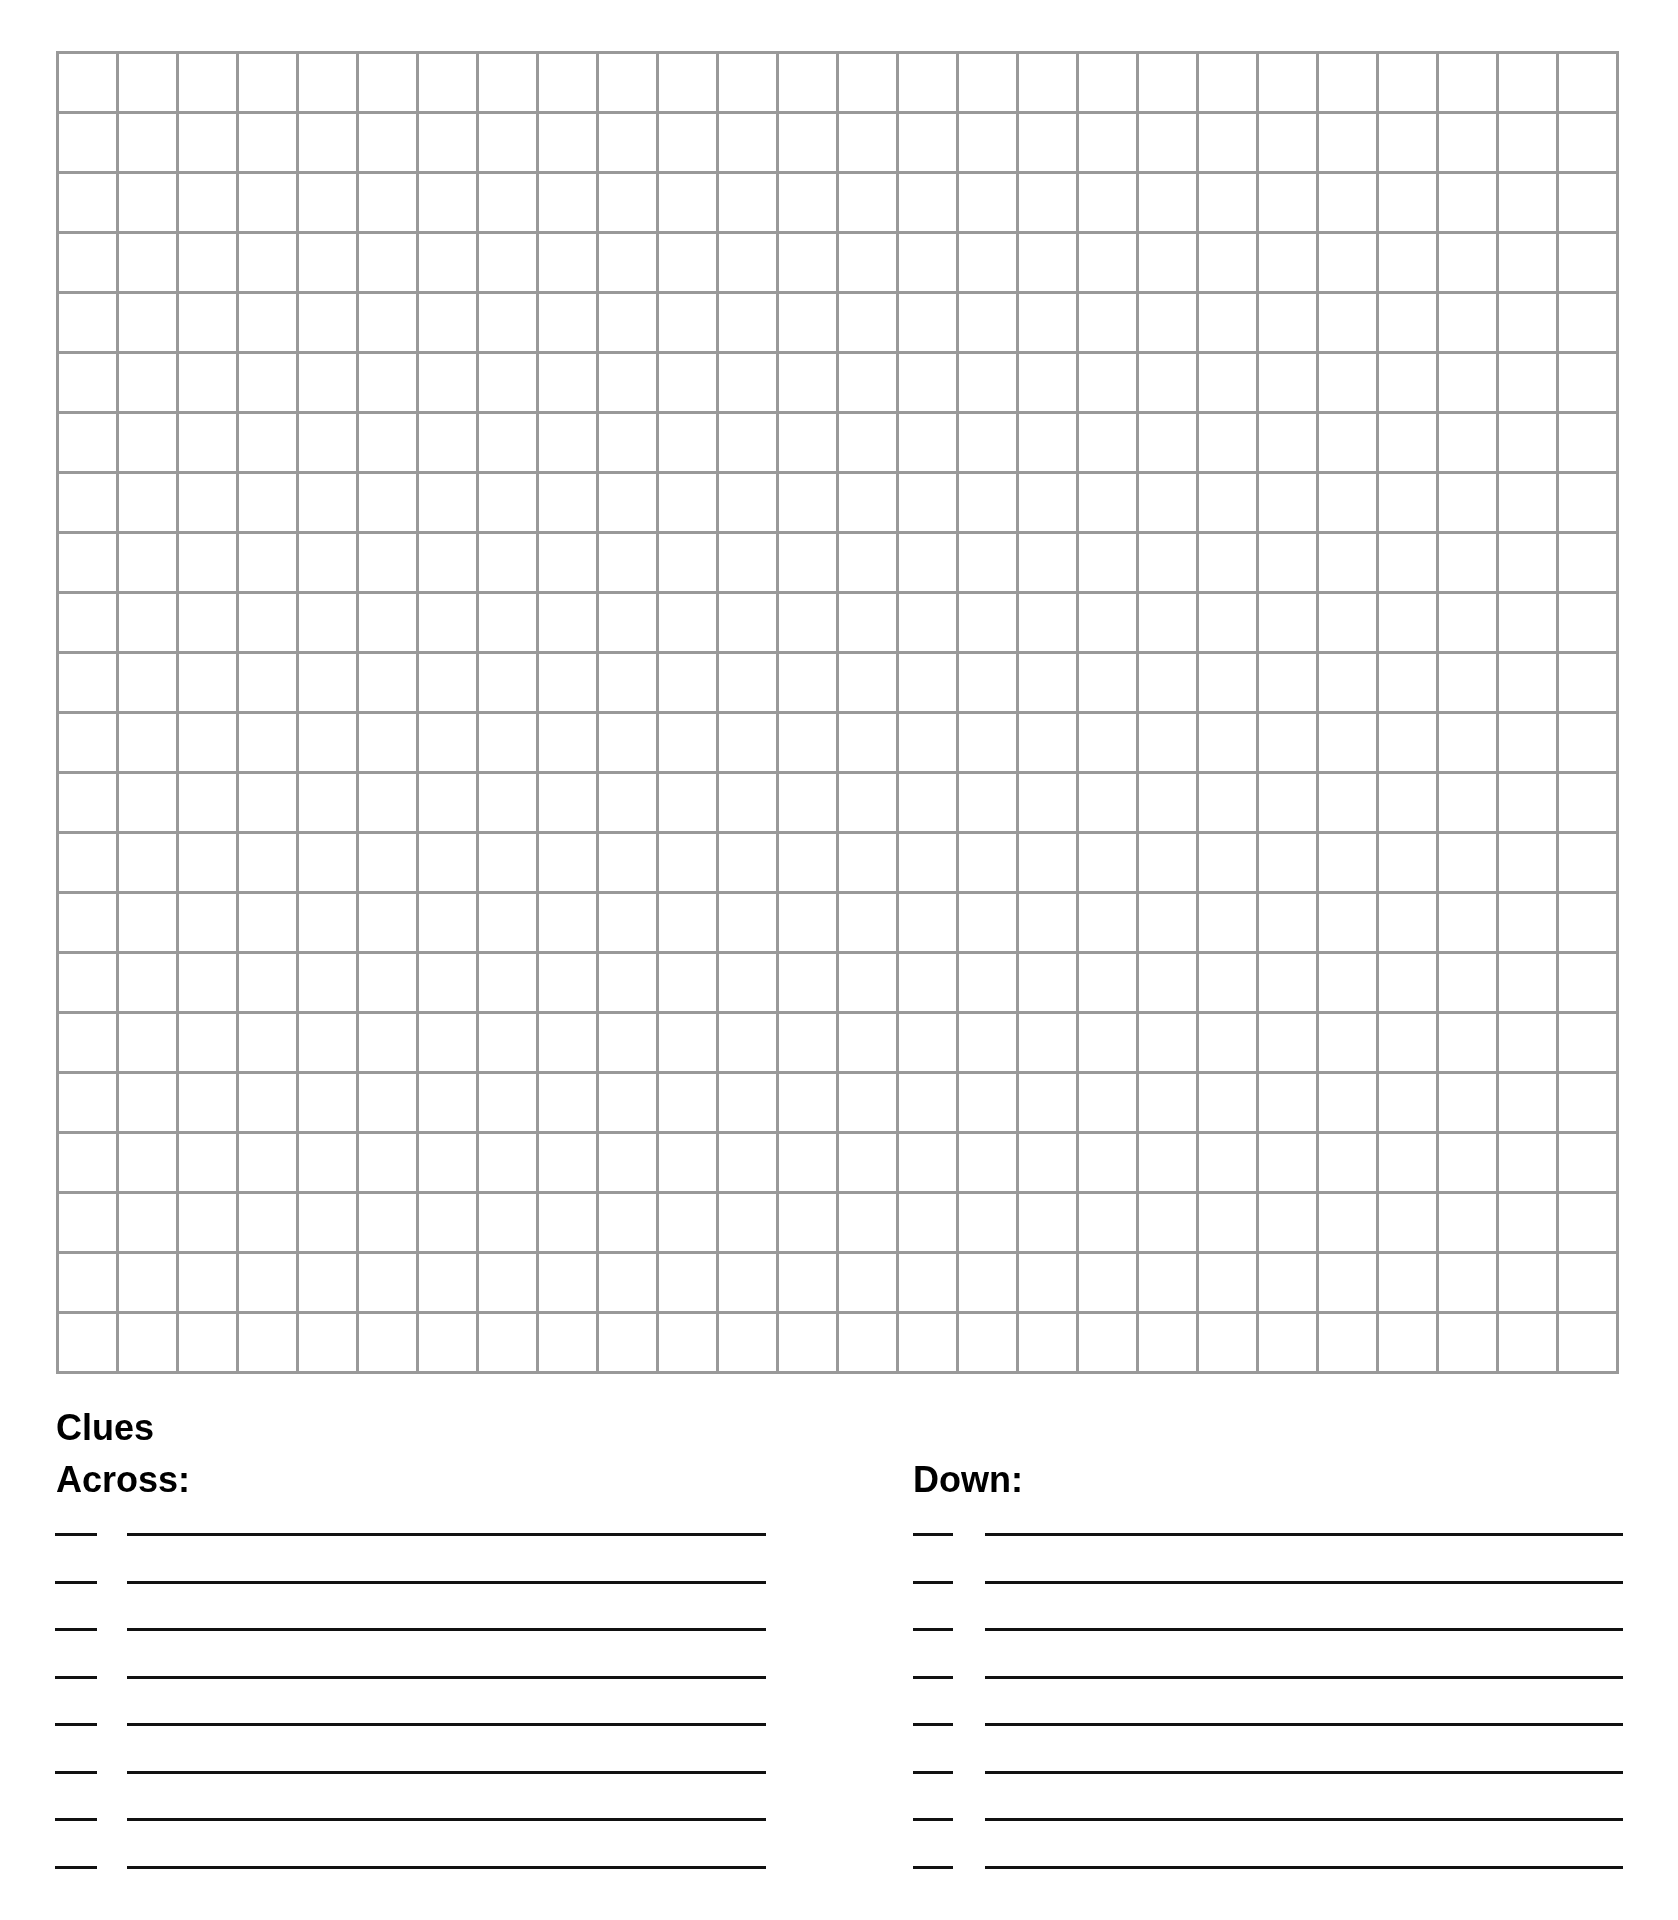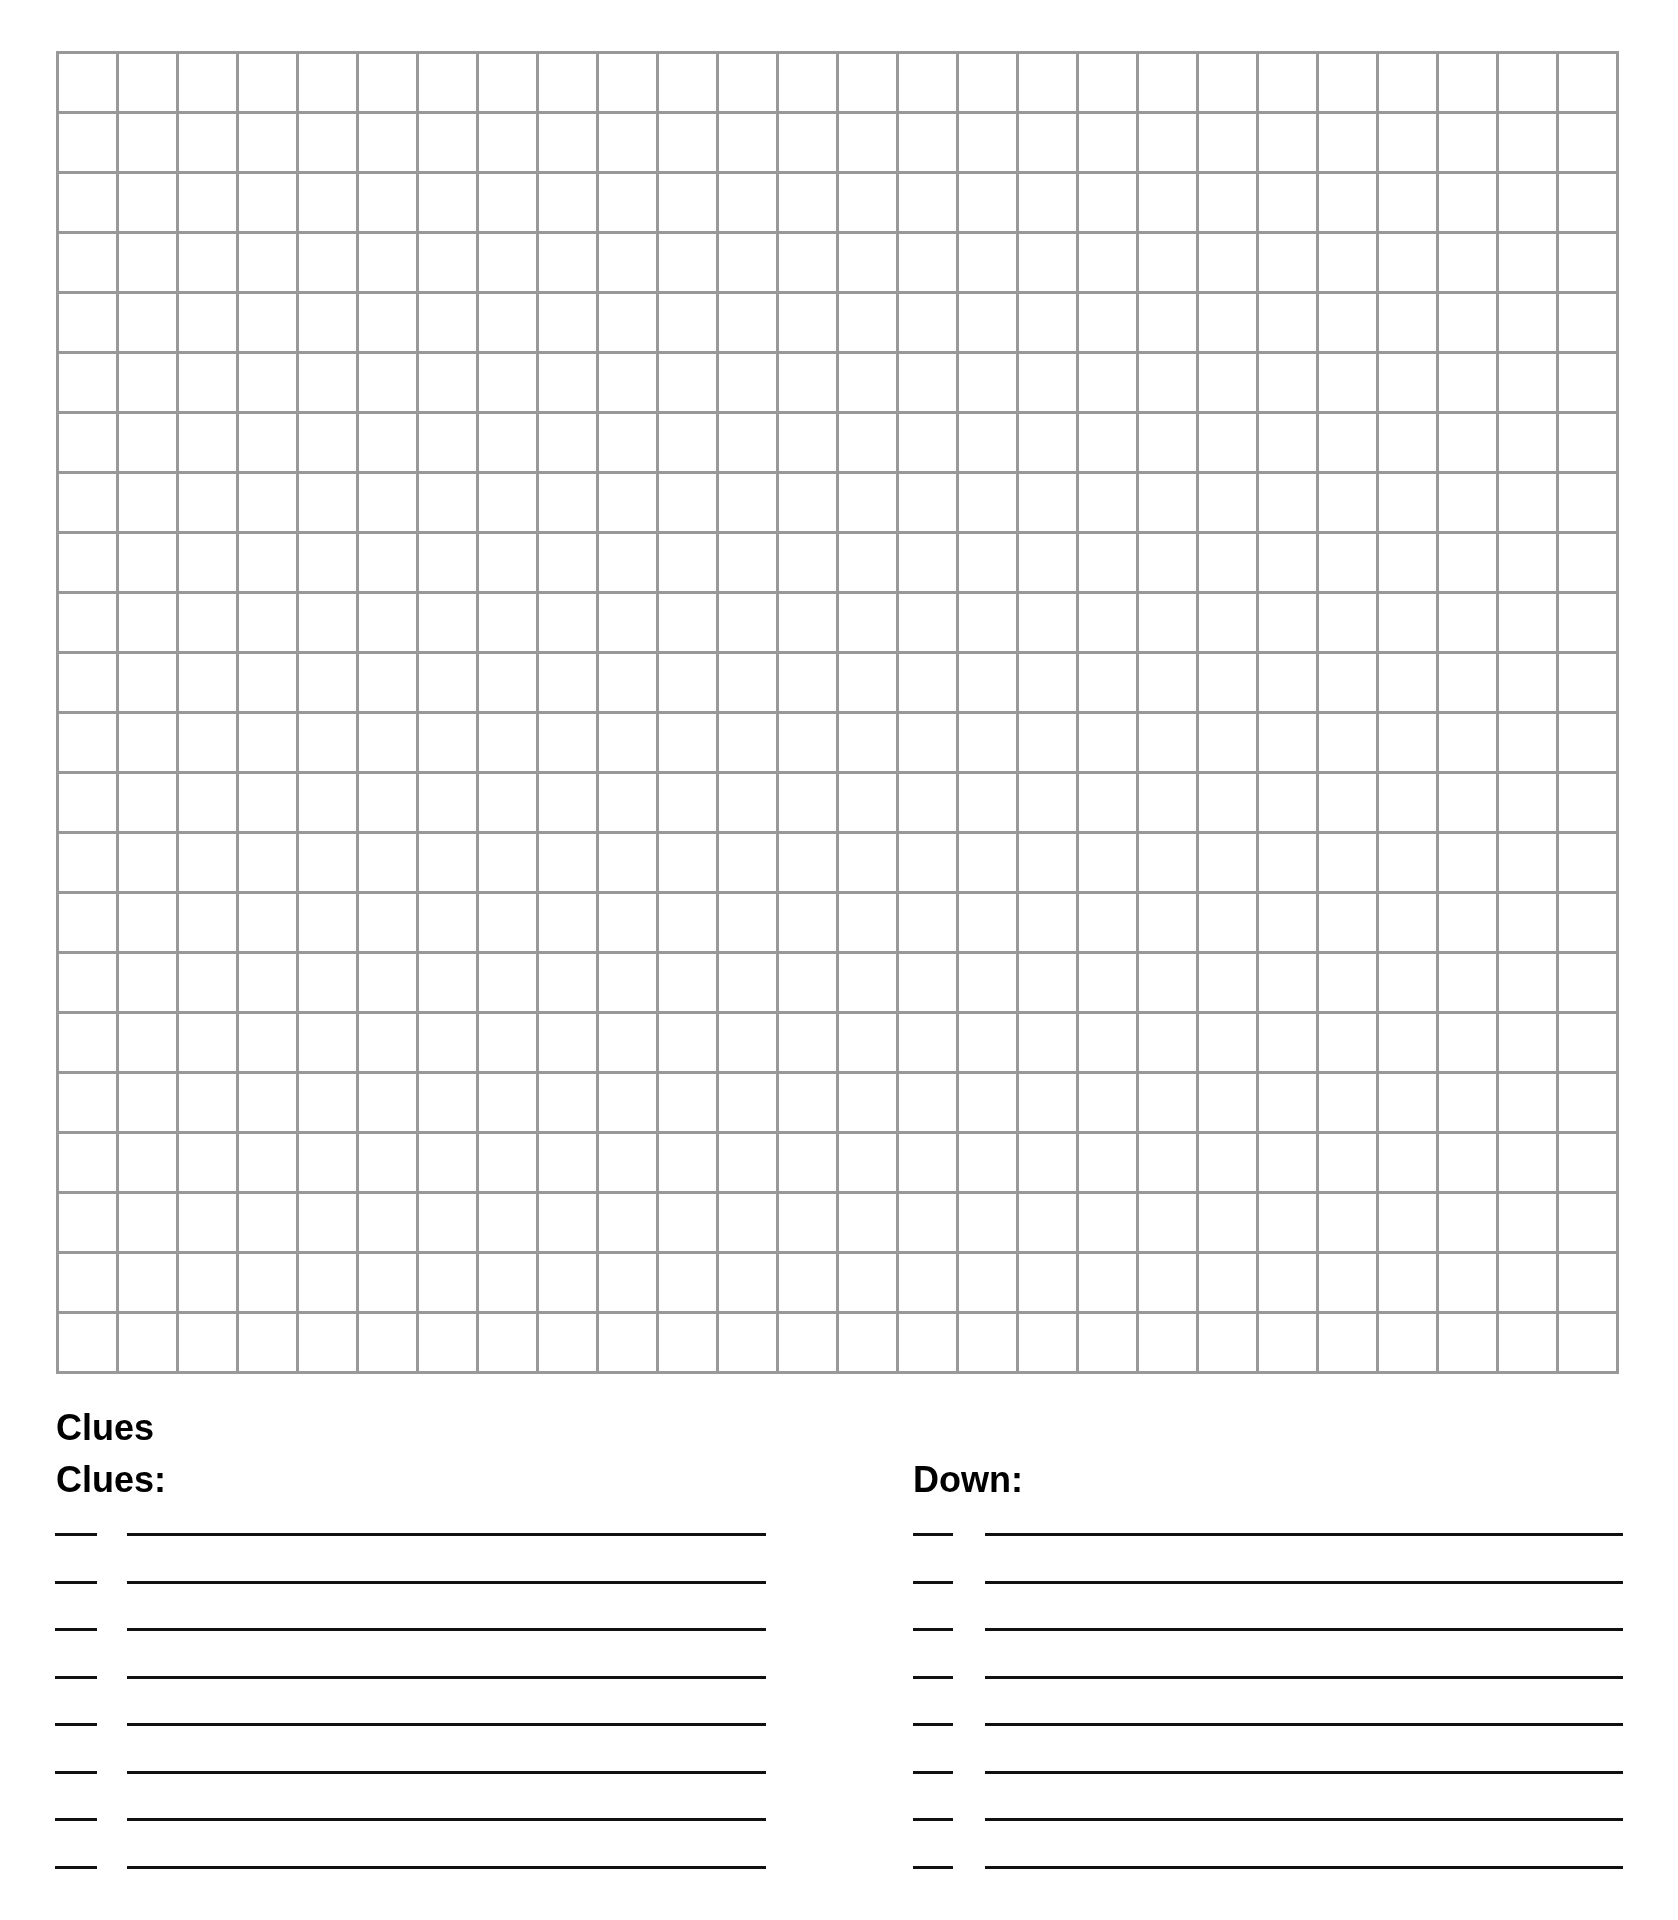--- a/index.html
+++ b/index.html
@@ -619,21 +619,21 @@
       <div class="cell" style="background: rgb(255, 255, 255);"></div>
       <div class="cell" style="background: rgb(255, 255, 255);"></div>
       <div class="cell" style="background: rgb(255, 255, 255);"></div>
       <div class="cell" style="background: rgb(255, 255, 255);"></div>
       <div class="cell" style="background: rgb(255, 255, 255);"></div>
       <div class="cell" style="background: rgb(255, 255, 255);"></div>
     </div>
 
   <div class="heading" id="clues-title" style="color: rgb(0, 0, 0);">Clues</div>
 
-  <div class="heading" id="across-label" style="color: rgb(0, 0, 0);">Clues:</div>
+  <div class="heading" id="across-label" style="color: rgb(0, 0, 0);">Across:</div>
 
   <div class="heading" id="down-label" style="color: rgb(0, 0, 0);">Down:</div>
 
   <div id="across-rows">
       <div class="blank" style="left: 55px; top: 1533px; width: 42px; background: rgb(17, 17, 17);"></div>
       <div class="blank" style="left: 127px; top: 1533px; width: 639px; background: rgb(17, 17, 17);"></div>
       <div class="blank" style="left: 55px; top: 1581px; width: 42px; background: rgb(17, 17, 17);"></div>
       <div class="blank" style="left: 127px; top: 1581px; width: 639px; background: rgb(17, 17, 17);"></div>
       <div class="blank" style="left: 55px; top: 1628px; width: 42px; background: rgb(17, 17, 17);"></div>
       <div class="blank" style="left: 127px; top: 1628px; width: 639px; background: rgb(17, 17, 17);"></div>

